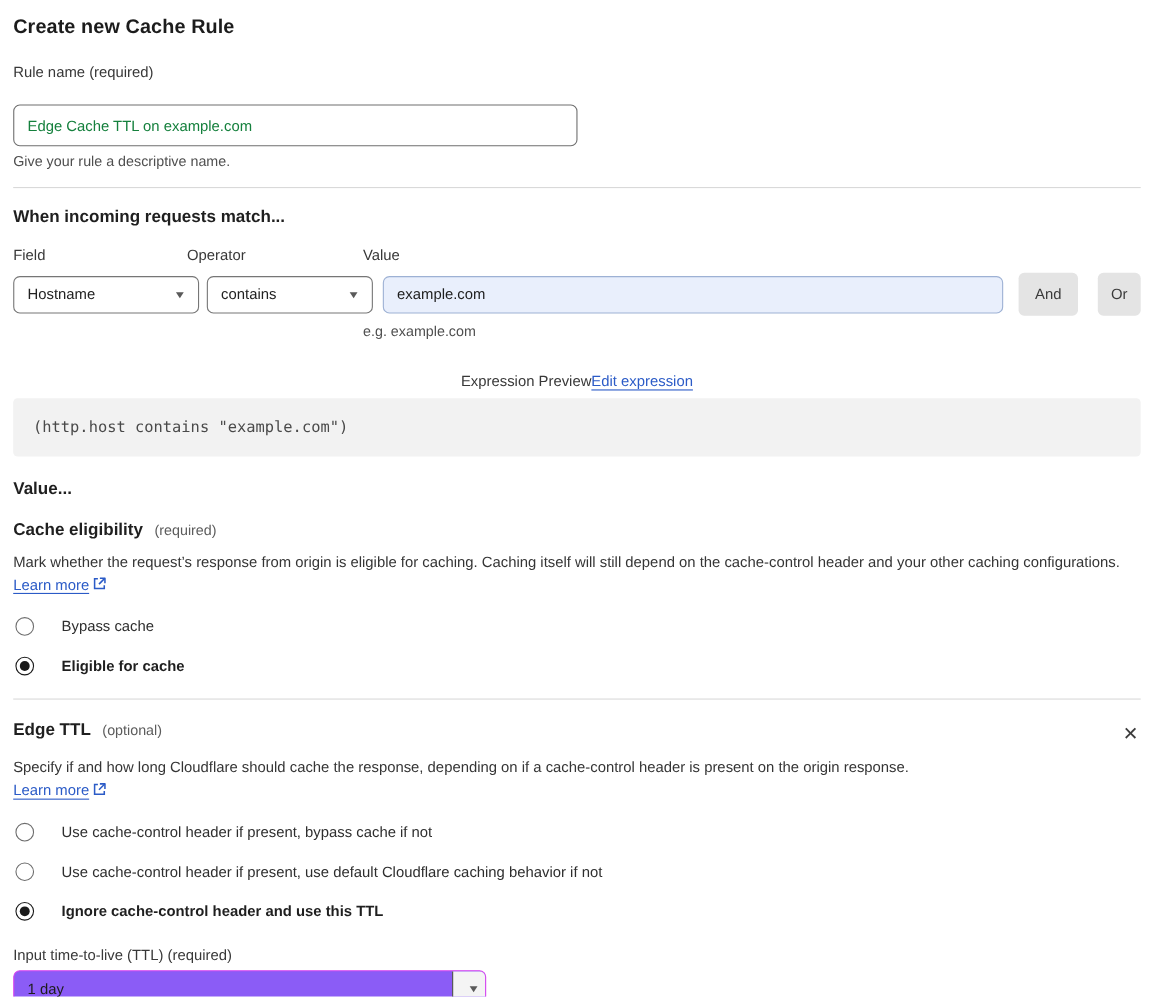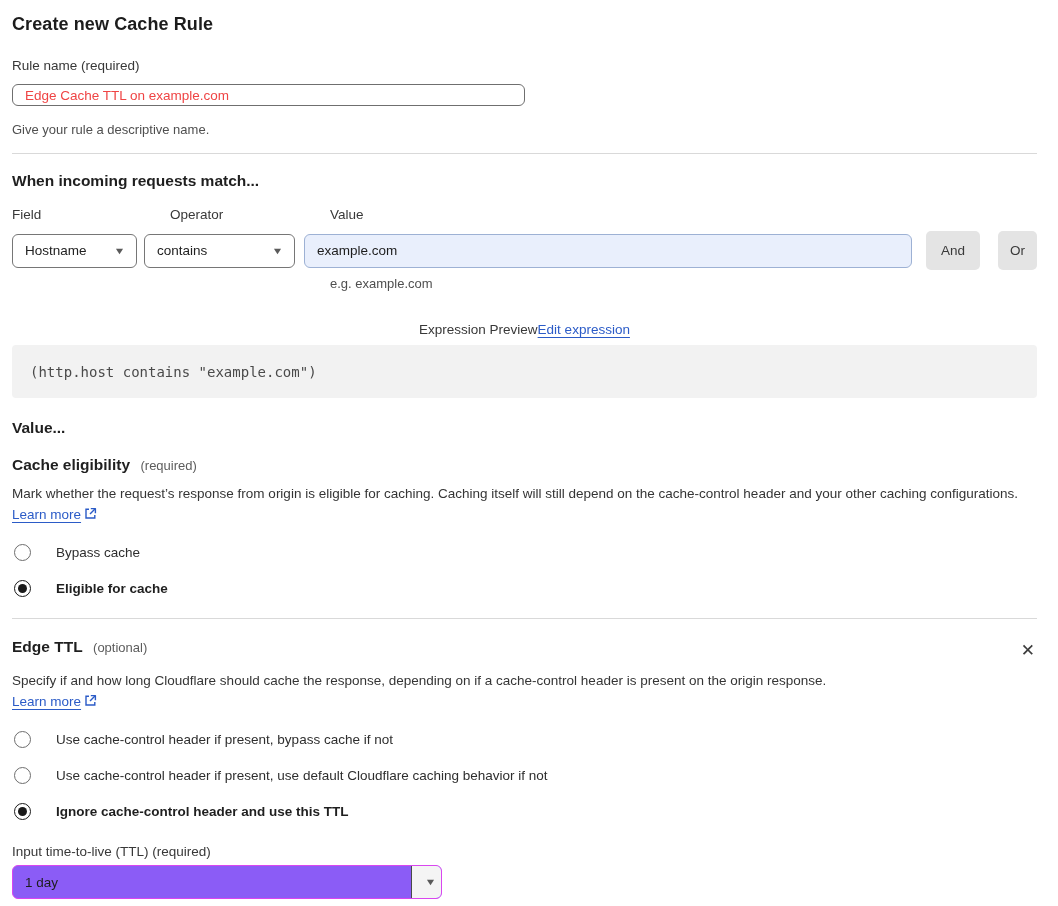--- a/index.html
+++ b/index.html
@@ -9,42 +9,42 @@
     font-family: "Liberation Sans", "DejaVu Sans", sans-serif;
     color: #2b2b2b;
     overflow: hidden;
   }
   .container { padding: 14px 21px 0 12px; }
 
   h1.page-title { font-size: 18px; font-weight: 700; color: #1c1c1c; letter-spacing: .1px; }
 
   .field-label { font-size: 13.5px; color: #383838; margin-top: 23px; }
   .text-input {
-    display: block; margin-top: 11px; height: 22px; width: 513px;
+    display: block; margin-top: 22px; height: 38px; width: 513px;
     border: 1px solid #6f6f6f; border-radius: 6px;
-    padding: 0 12px; font-size: 13.5px; color: #ef4444;
+    padding: 0 12px; font-size: 13.5px; color: #15803d;
     font-family: "Liberation Sans", sans-serif; background: #fff; outline: none;
   }
-  .help-text { margin-top: 16px; font-size: 13px; color: #4f4f4f; }
+  .help-text { margin-top: 6px; font-size: 13px; color: #4f4f4f; }
 
   hr.divider { border: none; border-top: 1px solid #d9d9d9; margin-top: 16px; }
 
   h2.section-heading { font-size: 15.5px; font-weight: 700; color: #1f1f1f; margin-top: 18px; }
 
   .match-labels { display: flex; margin-top: 17px; font-size: 13.5px; color: #383838; }
   .match-labels .lbl-field { width: 158px; }
   .match-labels .lbl-operator { width: 160px; }
 
   .match-row { display: flex; align-items: center; margin-top: 9px; }
   .select-box {
     height: 34px; border: 1px solid #767676; border-radius: 6px; background: #fff;
     display: flex; align-items: center; justify-content: space-between;
     padding: 0 12px; font-size: 13.5px; color: #222; cursor: pointer;
   }
-  .select-field { width: 125px; margin-right: 7px; }
+  .select-field { width: 169px; margin-right: 7px; }
   .select-operator { width: 151px; margin-right: 9px; }
   .caret { font-size: 9px; color: #5a5a5a; transform: scaleX(1.35); margin-left: 8px; }
 
   .value-input {
     flex: 1; height: 34px; border: 1px solid #9db1d4; border-radius: 6px;
     background: #e9effc; padding: 0 12px; font-size: 13.5px; color: #1d1d1d;
     font-family: "Liberation Sans", sans-serif; outline: none;
   }
   .conj-btn {
     height: 39px; border: none; border-radius: 5px; background: #e4e4e4;

